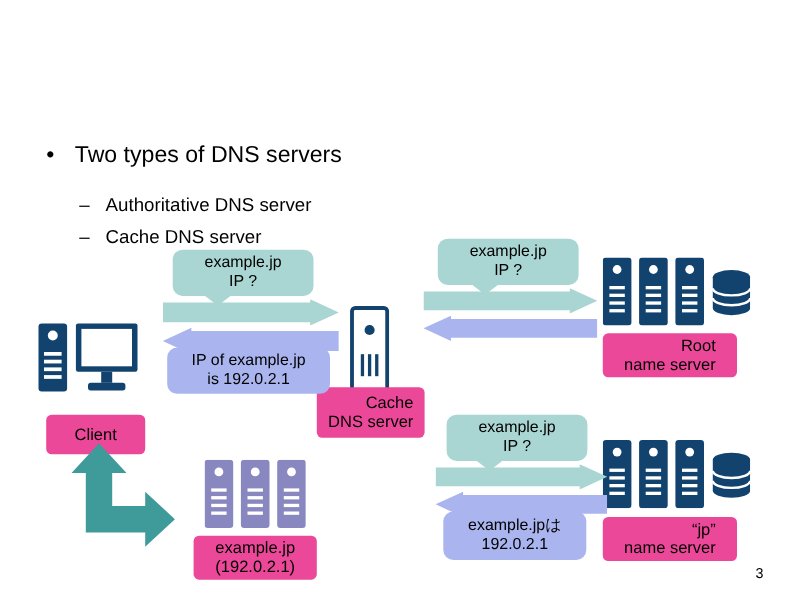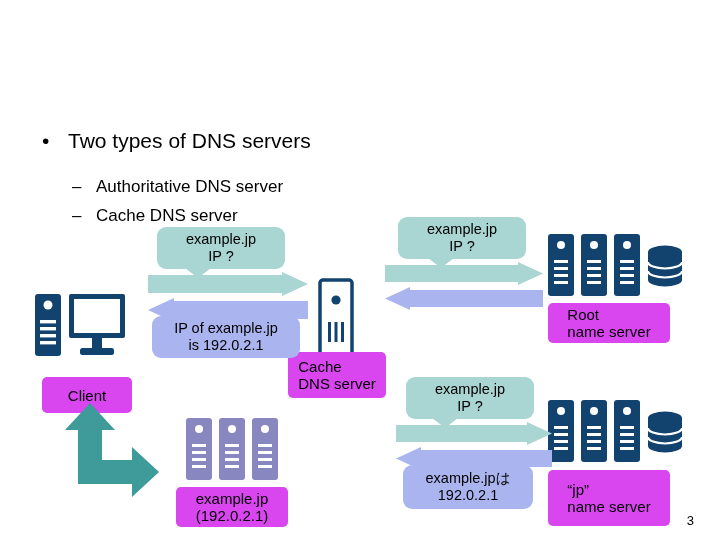--- a/index.html
+++ b/index.html
@@ -22,22 +22,22 @@
     font-size:21px;color:#000;white-space:nowrap;
   }
   .bullet1 .dot{display:inline-block;width:26px;}
   .bullet2{
     position:absolute;font-size:17px;color:#000;white-space:nowrap;left:72px;margin-top:12px;
   }
   .bullet2 .dash{display:inline-block;width:24px;}
 
   
   .label{
-    position:absolute;background:#d946ef;border-radius:5px;
-    color:#000;text-align:left;font-size:15px;line-height:17px;
+    position:absolute;background:#ec4899;border-radius:5px;
+    color:#000;text-align:right;font-size:15px;line-height:17px;
     display:flex;align-items:center;justify-content:center;
     white-space:pre-line;
   }
   .bubble{
     position:absolute;border-radius:9px;
     text-align:center;color:#000;font-size:14.5px;line-height:17px;
     display:flex;align-items:center;justify-content:center;
     white-space:pre-line;
   }
   .bubble.teal{background:#a9d5d2;}
@@ -170,21 +170,21 @@
         <ellipse cx="117" cy="18" rx="17" ry="6.5"></ellipse>
         <rect x="100" y="18" width="34" height="28"></rect>
         <ellipse cx="117" cy="46" rx="17" ry="6.5"></ellipse>
       </g>
       <g fill="none" stroke="#ffffff" stroke-width="2.2">
         <path d="M100 28 a17 6.5 0 0 0 34 0"></path>
         <path d="M100 37 a17 6.5 0 0 0 34 0"></path>
       </g>
     </svg>
   </div>
-  <div class="label" style="left:548px;top:470px;width:122px;height:56px">“jp”
+  <div class="label" style="left:548px;top:470px;width:122px;height:40px">“jp”
 name server</div>
 
   <div style="position:absolute;left:186px;top:418px;width:92px;height:62px">
     <svg width="92" height="62" viewBox="0 0 92 62">
       <g fill="#8887c0">
         <rect x="0" y="0" width="26" height="62" rx="3"></rect>
         <rect x="33" y="0" width="26" height="62" rx="3"></rect>
         <rect x="66" y="0" width="26" height="62" rx="3"></rect>
       </g>
       <g fill="#ffffff">

